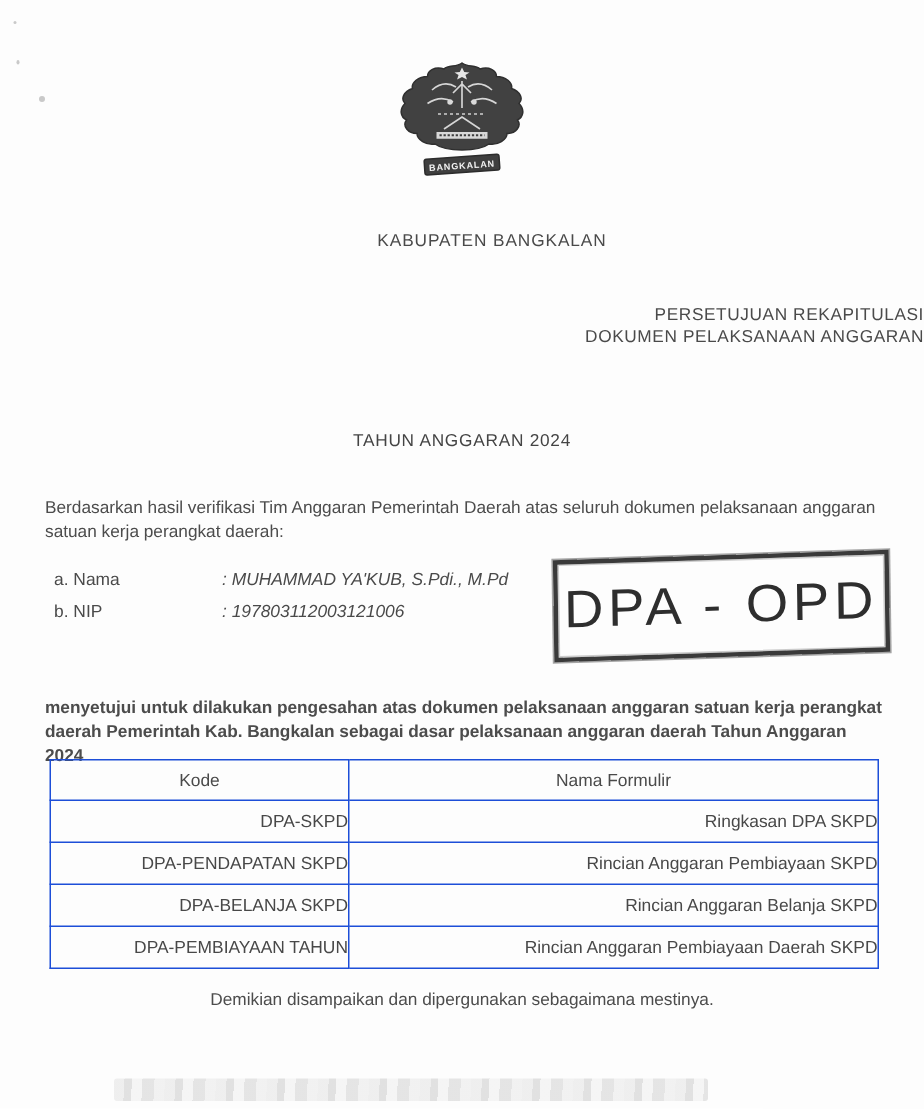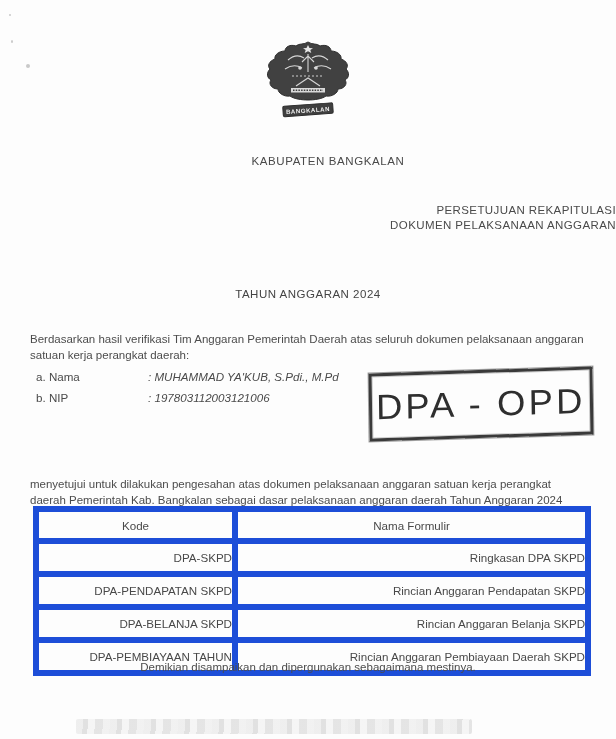--- a/index.html
+++ b/index.html
@@ -28,23 +28,23 @@
   .fiscal-year{
     position:absolute;top:288px;left:0;width:100%;
     text-align:center;font-size:11.5px;letter-spacing:.5px;color:#444;
   }
   
   .para{
     position:absolute;left:30px;width:560px;
     font-size:11.5px;line-height:16px;color:#4c4c4c;
   }
   .intro{top:331px;}
-  .approval{top:476px;}
+  .approval{top:464px;font-weight:bold;}
   
-  .officials{position:absolute;left:36px;top:366px;font-size:11.6px;color:#4a4a4a;}
+  .officials{position:absolute;left:36px;top:376px;font-size:11.6px;color:#4a4a4a;}
   .official-row{display:flex;line-height:21px;}
   .official-label{width:112px;}
   .official-value{white-space:nowrap;font-style:italic;}
   
   .stamp{
     position:absolute;left:369px;top:370px;width:218px;height:62px;
     border:3px solid #3a3a3a;
     box-shadow:0 0 0 1px rgba(58,58,58,.45), inset 0 0 0 1px rgba(58,58,58,.25);
     transform:rotate(-1.8deg) skewX(-1deg);
     display:flex;align-items:center;justify-content:center;
@@ -54,21 +54,21 @@
     font-size:35px;letter-spacing:3px;color:#2e2e2e;
     transform:scaleX(1.04);white-space:nowrap;
   }
   
   table.forms{
     position:absolute;left:33px;top:506px;width:552px;
     border-collapse:collapse;table-layout:fixed;
     font-size:11.6px;color:#484848;
   }
   table.forms th, table.forms td{
-    border:6px solid #1d4ed8;
+    border:1px solid #1d4ed8;
   }
   table.forms th{
     height:24px;font-weight:normal;text-align:center;color:#4a4a4a;
   }
   table.forms td{
     height:27px;padding:0 0 0 9px;text-align:right;
   }
   col.kode{width:199px;}
   col.nama{width:353px;}
   
@@ -152,21 +152,21 @@
         <th>Nama Formulir</th>
       </tr>
     </thead>
     <tbody>
       <tr>
         <td>DPA-SKPD</td>
         <td>Ringkasan DPA SKPD</td>
       </tr>
       <tr>
         <td>DPA-PENDAPATAN SKPD</td>
-        <td>Rincian Anggaran Pendapatan SKPD</td>
+        <td>Rincian Anggaran Pembiayaan SKPD</td>
       </tr>
       <tr>
         <td>DPA-BELANJA SKPD</td>
         <td>Rincian Anggaran Belanja SKPD</td>
       </tr>
       <tr>
         <td>DPA-PEMBIAYAAN TAHUN</td>
         <td>Rincian Anggaran Pembiayaan Daerah SKPD</td>
       </tr>
     </tbody>

